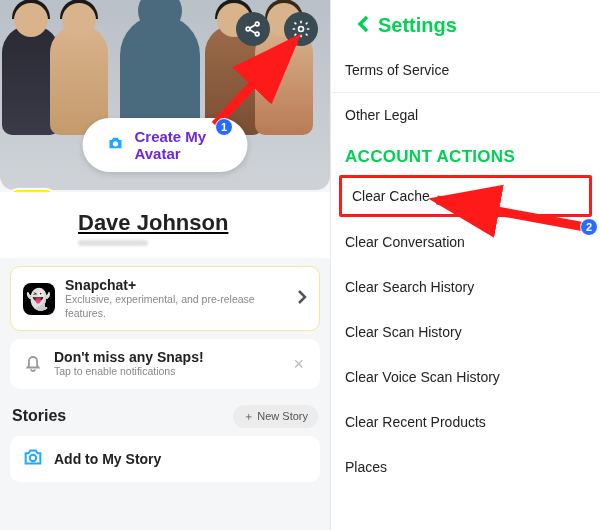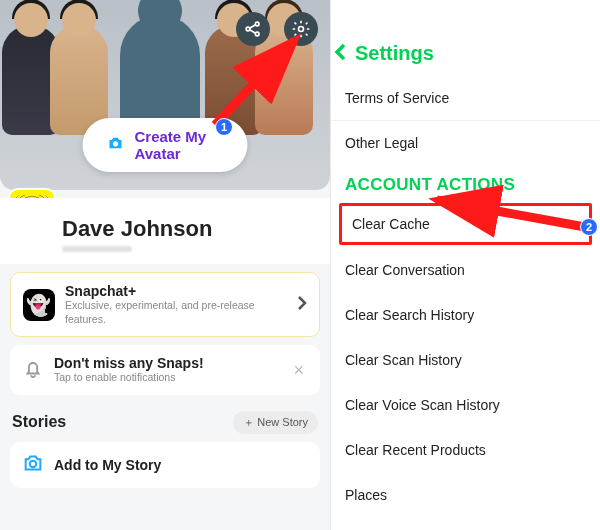--- a/index.html
+++ b/index.html
@@ -22,21 +22,21 @@
 
   .topicons { position: absolute; top: 12px; right: 12px; display: flex; gap: 14px; }
   .circlebtn { width: 34px; height: 34px; background: #3a4a52; border-radius: 50%; display: flex; align-items: center; justify-content: center; color: #fff; }
   .circlebtn svg { width: 20px; height: 20px; stroke: #fff; fill: none; stroke-width: 2; }
 
   .create-pill { position: absolute; bottom: 18px; left: 50%; transform: translateX(-50%); background: #fff; border-radius: 999px; padding: 10px 24px; display: flex; align-items: center; gap: 10px; box-shadow: 0 2px 6px rgba(0,0,0,.15); }
   .create-pill .cam { color: #1fa9ff; }
   .create-pill .cam svg { width: 18px; height: 18px; fill: #1fa9ff; }
   .create-pill span.label { color: #6d28d9; font-weight: 600; font-size: 15px; }
 
-  .profile { background: #fff; margin-top: 8px; padding: 14px 12px 12px 12px; position: relative; }
+  .profile { background: #fff; margin-top: 2px; padding: 14px 12px 12px 28px; position: relative; text-decoration: underline; }
   .snapcode { width: 44px; height: 44px; position: absolute; left: 10px; top: 190px; background: #fff200; border-radius: 8px; box-shadow: 0 0 0 2px #fff; }
   .snapcode::after { content:""; position:absolute; inset:5px; border-radius:6px; background: radial-gradient(circle at 50% 50%, #fff 0 40%, transparent 41%), repeating-radial-gradient(circle, #000 0 1px, transparent 1px 3px); opacity:.35; }
   .name { font-size: 22px; font-weight: 800; color: #222; margin-left: 50px; }
   .subline { margin-left: 50px; margin-top: 4px; width: 70px; height: 6px; background: #e1e1e1; border-radius: 3px; filter: blur(1px); }
   .chips { margin-top: 14px; display: flex; gap: 8px; margin-left: -4px; }
   .chip { background: #fff; border: 1px solid #e0e0e0; border-radius: 999px; padding: 5px 10px; font-size: 11px; color: #777; display:flex; align-items:center; gap:4px; }
   .chip.zodiac { color:#a974e6; }
   .chip.zodiac::before { content:"♉"; }
 
   .card { background: #fff; border-radius: 10px; margin: 8px 10px; padding: 10px 12px; display: flex; align-items: center; gap: 10px; position: relative; }
@@ -51,21 +51,21 @@
 
   .bell-icon svg { width:22px; height:22px; stroke:#9a9a9a; fill:none; stroke-width:2; }
 
   .stories-header { display:flex; align-items:center; justify-content:space-between; padding: 8px 12px 6px; }
   .stories-header .h { font-size: 16px; font-weight: 800; color:#222; }
   .newstory { background:#ececec; border-radius:999px; padding:4px 10px; font-size:11px; color:#555; display:flex; align-items:center; gap:3px; }
   .addcam svg { width:22px; height:22px; stroke:#1fa9ff; fill:none; stroke-width:2.2; }
 
   
   .right { flex:1; background:#fff; border-left:1px solid #e8e8e8; }
-  .settings-hdr { display:flex; align-items:center; gap:8px; padding: 14px 2px 10px; margin-top: 28px; }
+  .settings-hdr { display:flex; align-items:center; gap:8px; padding: 14px 25px 10px; }
   .back svg { width:14px; height:18px; stroke:#00d254; stroke-width:3.5; fill:none; }
   .settings-title { color:#00d254; font-size:20px; font-weight:700; }
   .row { padding: 14px 14px; font-size:14px; color:#222; border-top:1px solid #fff; }
   .rowline { border-top:1px solid #f0f0f0; }
   .section { padding: 10px 14px 6px; font-size:17px; letter-spacing:.3px; color:#00d254; font-weight:700; }
   .row.highlight { border:3px solid #ff1a1a; margin: 2px 8px; padding: 10px 10px; border-radius:2px; }
 
   
   .overlay { position:absolute; inset:0; pointer-events:none; }
   .overlay svg { position:absolute; overflow:visible; }

